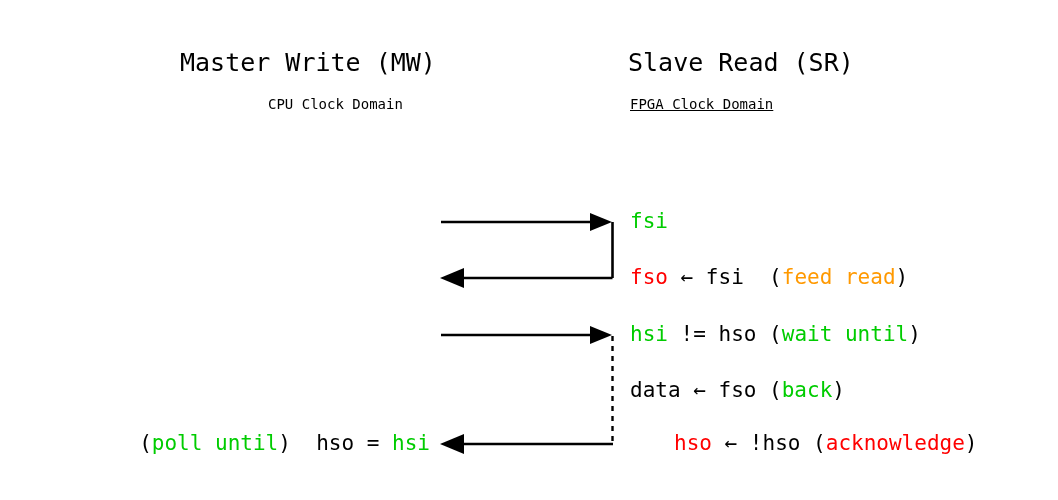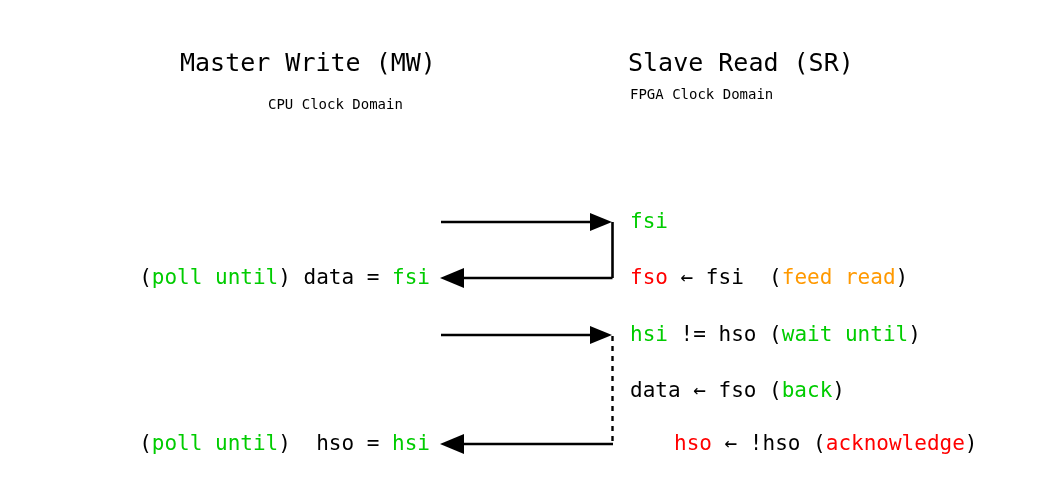--- a/index.html
+++ b/index.html
@@ -31,21 +31,21 @@
   #title-sr { left: 628px; top: 50px; }
 
   .col-sub {
     position: absolute;
     font-size: 14px;
     line-height: 1;
     white-space: pre;
     color: #000000;
   }
   #sub-mw { left: 268px; top: 97px; }
-  #sub-sr { left: 630px; top: 87px; }
+  #sub-sr { left: 630px; top: 97px; text-decoration: underline; }
 
   
   .row-left {
     position: absolute;
     right: 628px;            
     font-size: 21px;
     line-height: 1;
     white-space: pre;
     text-align: right;
   }
@@ -86,21 +86,20 @@
 <div id="canvas">
 
   <div class="col-title" id="title-mw">Master Write (MW)</div>
 
   <div class="col-sub" id="sub-mw">CPU Clock Domain</div>
 
   <div class="col-title" id="title-sr">Slave Read (SR)</div>
 
   <div class="col-sub" id="sub-sr">FPGA Clock Domain</div>
 
-  <div class="row-left r2"><span class="k">(</span><span class="g">poll until</span><span class="k">) data = </span><span class="g">fsi</span></div>
   <div class="row-left r4"></div>
   <div class="row-left r5"><span class="k">(</span><span class="g">poll until</span><span class="k">)  hso = </span><span class="g">hsi</span></div>
 
   <div class="row-right r1"><span class="g">fsi</span></div>
   <div class="row-right r2"><span class="r">fso</span><span class="k"> ← fsi  (</span><span class="o">feed read</span><span class="k">)</span></div>
   <div class="row-right r3"><span class="g">hsi</span><span class="k"> != hso (</span><span class="g">wait until</span><span class="k">)</span></div>
   <div class="row-right r4"><span class="k">data ← fso (</span><span class="g">back</span><span class="k">)</span></div>
   <div class="row-right r5"><span class="r">hso</span><span class="k"> ← !hso (</span><span class="r">acknowledge</span><span class="k">)</span></div>
 
   <svg id="arrows" viewBox="0 0 1058 500" width="1058" height="500">

